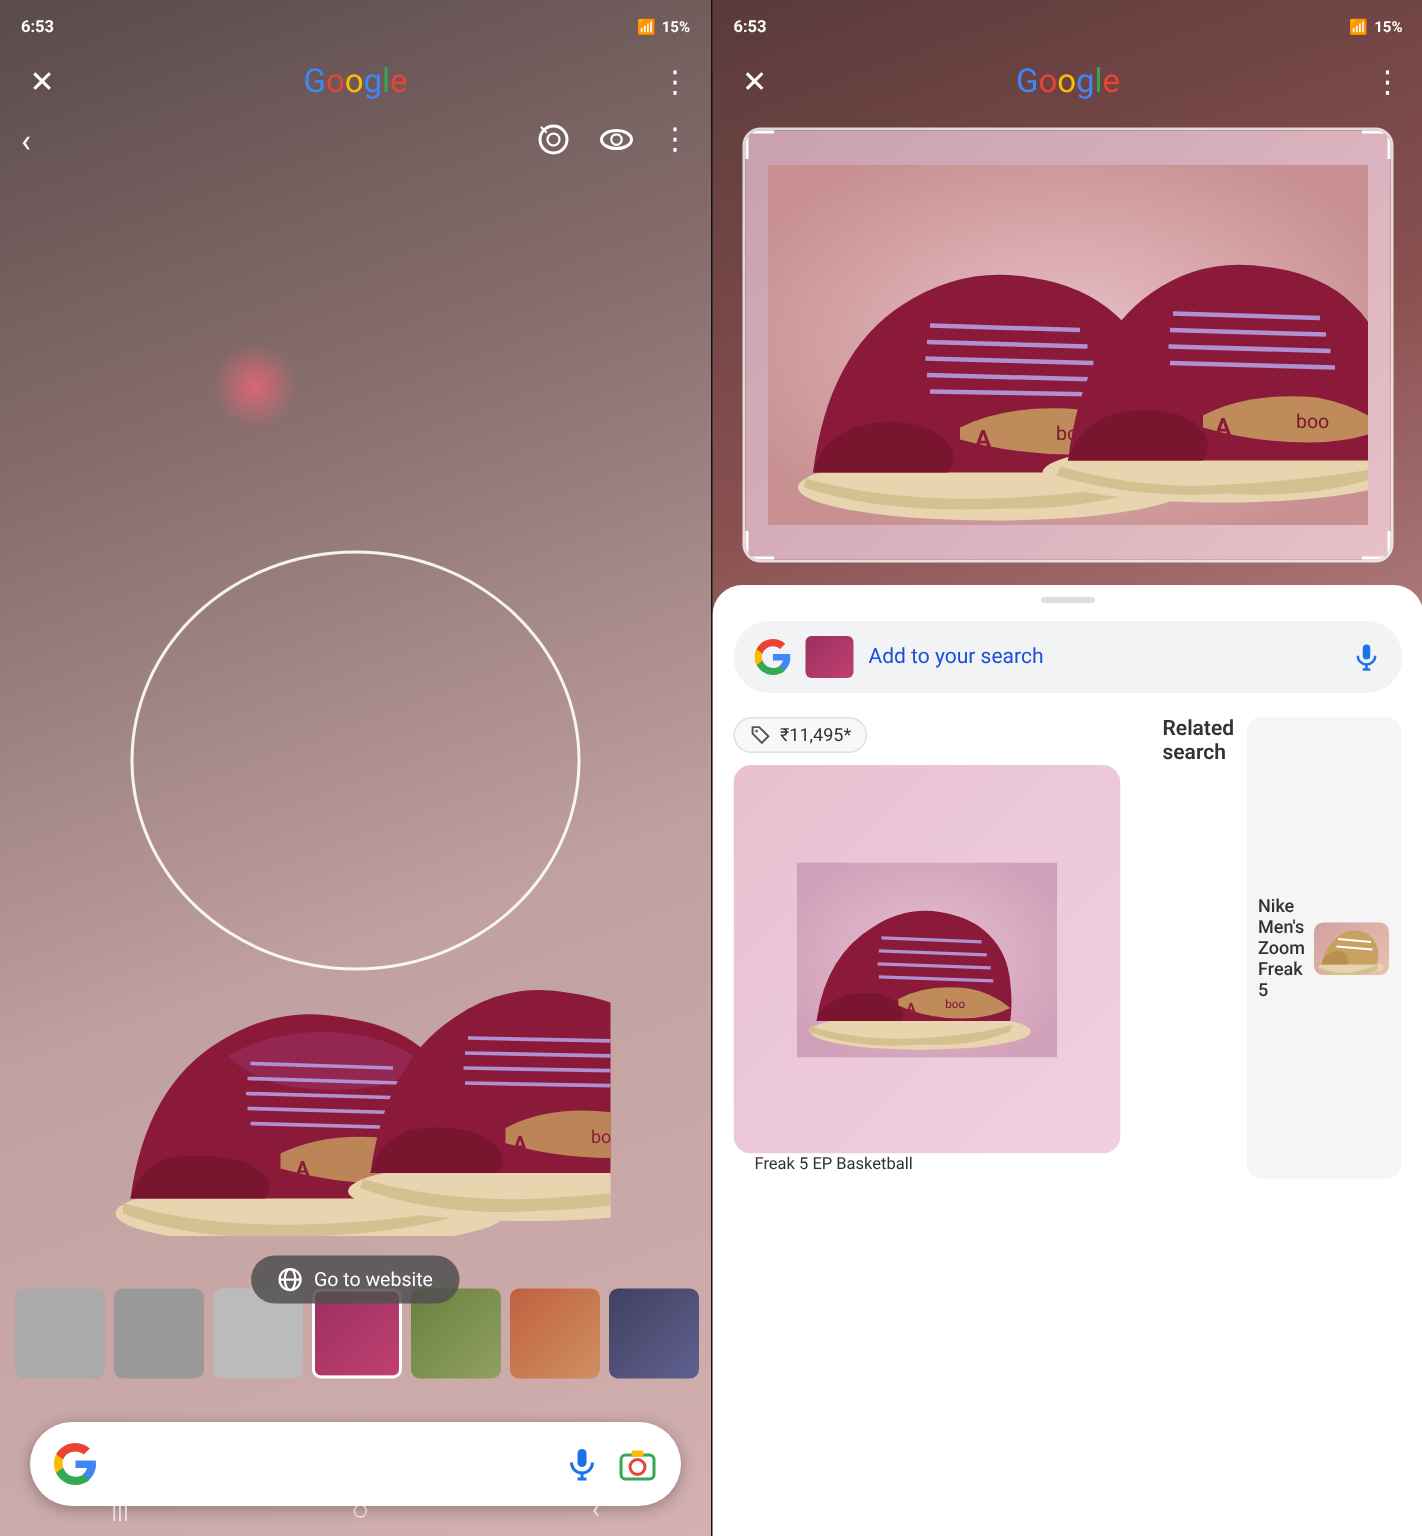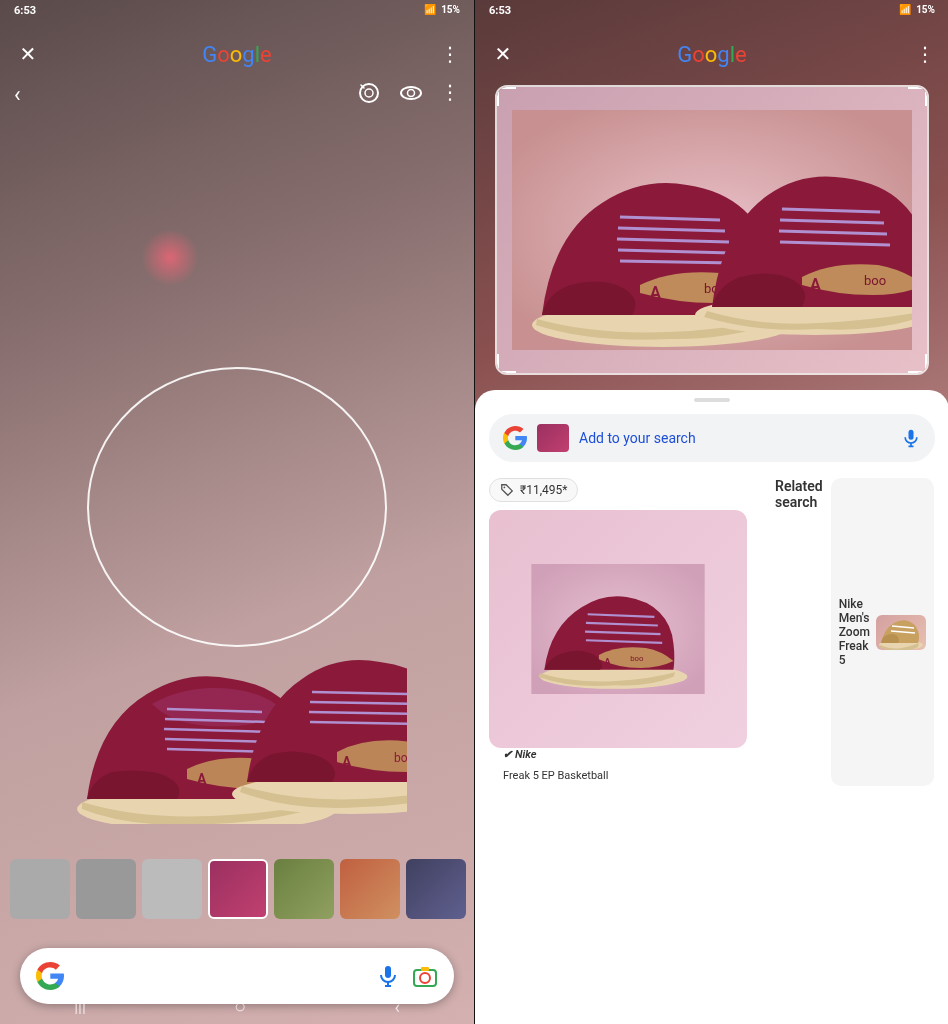--- a/index.html
+++ b/index.html
@@ -30,21 +30,21 @@
     }
 
     
     .panel-status {
       position: absolute;
       top: 0;
       left: 0;
       right: 0;
       height: 28px;
       display: flex;
-      align-items: flex-start;
+      align-items: flex-end;
       justify-content: space-between;
       padding: 4px 14px;
       z-index: 20;
       color: #fff;
       font-size: 11px;
       font-weight: 700;
     }
 
     .status-right {
       display: flex;
@@ -483,20 +483,28 @@
 
           <path d="M115,148 Q145,132 190,138 Q215,143 235,158 Q215,168 185,168 Q148,168 115,158 Z" fill="#c8a060" opacity="0.8"></path>
           <text x="120" y="163" font-size="14" fill="#8B1A3A" font-weight="bold">A</text>
           <text x="172" y="158" font-size="12" fill="#8B1A3A">boo</text>
           <path d="M20,182 Q75,198 140,195 Q195,192 242,183 L238,188 Q192,202 140,203 Q72,208 18,188 Z" fill="#d4c090"></path>
         </g>
       </svg>
     </div>
   </div>
 
+  <div style="position:absolute;bottom:155px;left:50%;transform:translateX(-50%);background:rgba(80,80,80,0.85);border-radius:20px;padding:8px 18px;display:flex;align-items:center;gap:8px;color:#fff;font-size:13px;white-space:nowrap;z-index:15;">
+    <svg width="16" height="16" viewBox="0 0 16 16" fill="none">
+      <circle cx="8" cy="8" r="7" stroke="white" stroke-width="1.5"></circle>
+      <ellipse cx="8" cy="8" rx="3.5" ry="7" stroke="white" stroke-width="1.5"></ellipse>
+      <line x1="1" y1="8" x2="15" y2="8" stroke="white" stroke-width="1.5"></line>
+    </svg>
+    <span>Go to website</span>
+  </div>
 
   <div class="thumbnail-strip">
     <div class="thumb" style="background:#aaa;"></div>
     <div class="thumb" style="background:#999;"></div>
     <div class="thumb" style="background:#bbb;"></div>
     <div class="thumb thumb-active" style="background:linear-gradient(135deg,#9b3060,#c04070);"></div>
     <div class="thumb" style="background:linear-gradient(135deg,#6a8040,#90a060);"></div>
     <div class="thumb" style="background:linear-gradient(135deg,#c06040,#d09060);"></div>
     <div class="thumb" style="background:linear-gradient(135deg,#404060,#606090);"></div>
   </div>
@@ -654,23 +662,20 @@
               <line x1="62" y1="78" x2="149" y2="81" stroke="#b090d0" stroke-width="2.5"></line>
               <line x1="63" y1="88" x2="151" y2="91" stroke="#b090d0" stroke-width="2.5"></line>
               <path d="M78,105 Q100,93 132,97 Q150,100 164,112 Q148,120 126,120 Q100,120 78,110 Z" fill="#c8a060" opacity="0.85"></path>
               <text x="84" y="116" font-size="11" fill="#8B1A3A" font-weight="bold">A</text>
               <text x="114" y="112" font-size="9" fill="#7a1530">boo</text>
               <path d="M10,126 Q50,138 98,135 Q136,133 166,125 L164,130 Q134,142 98,140 Q46,144 8,130 Z" fill="#d4c090"></path>
             </svg>
           </div>
         </div>
 
-        <div class="product-bottom-info">
-          <span class="nike-logo">✔ Nike</span>
-        </div>
         <div style="padding: 0 14px 4px;font-size:11px;color:#333;">Freak 5 EP Basketball</div>
       </div>
 
       <div class="results-right">
         <span class="related-search-header">Related search</span>
 
         <div class="related-item">
           <span class="related-text">Nike Men's Zoom Freak 5</span>
           <div class="related-shoe-img">
             <svg viewBox="0 0 50 35" width="50" height="35">

